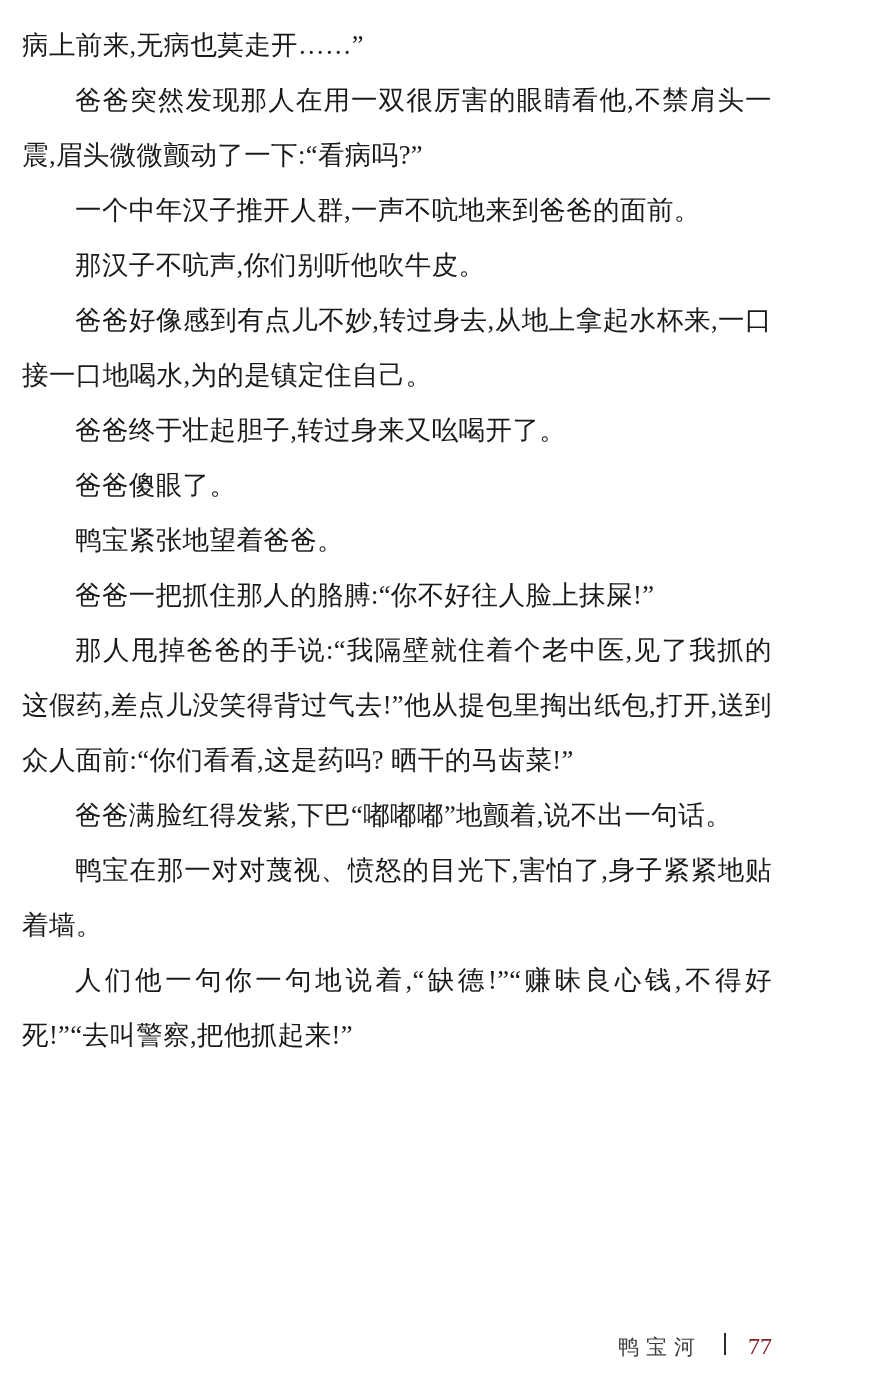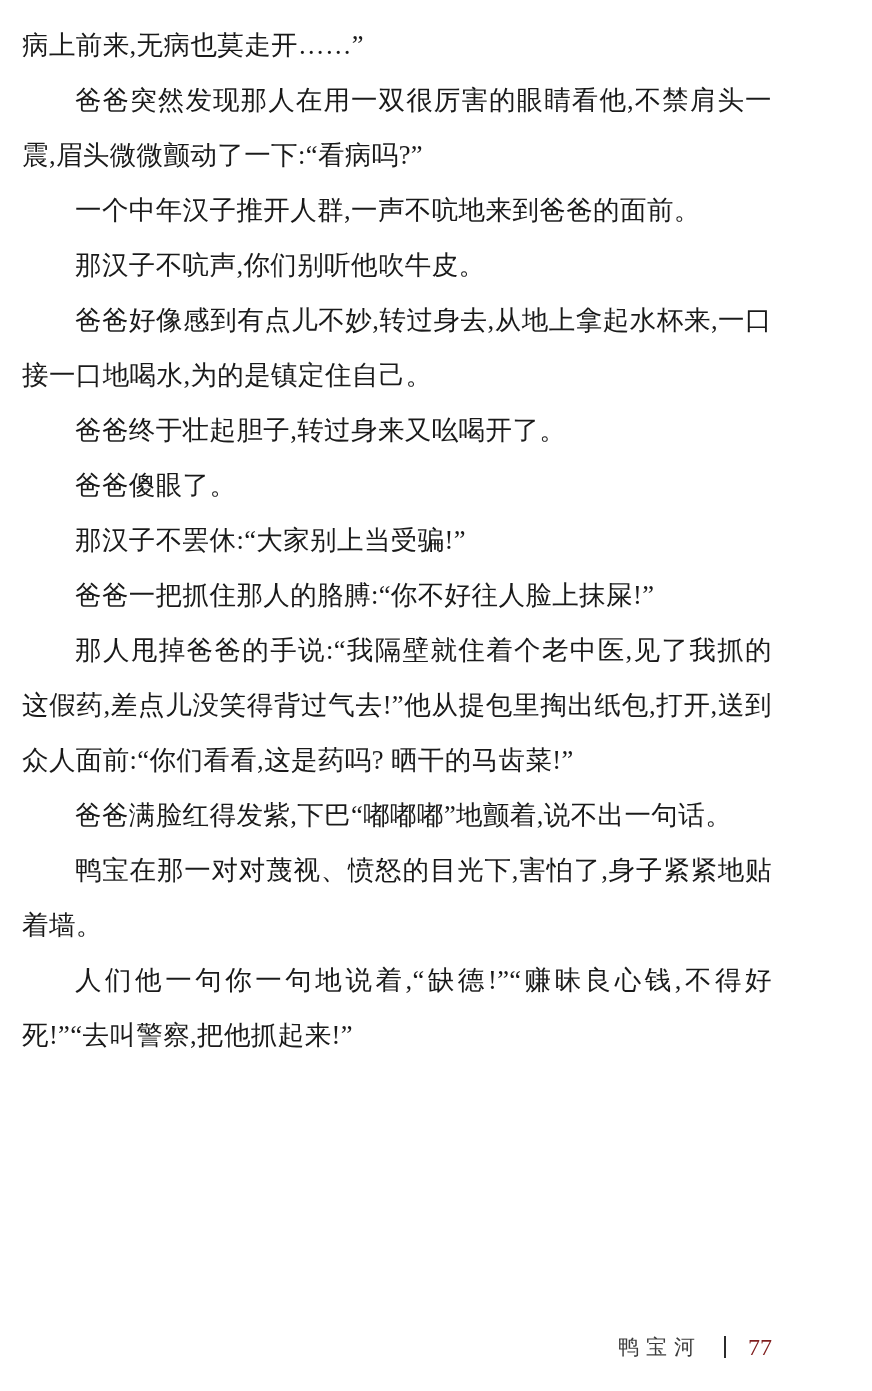--- a/index.html
+++ b/index.html
@@ -36,21 +36,21 @@
     text-indent: 0;
   }
   .body-text p.indent {
     text-indent: 2em;
   }
   .footer {
     position: absolute;
     right: 36px;
     bottom: 30px;
     display: flex;
-    align-items: center;
+    align-items: flex-start;
     gap: 22px;
     font-size: 21px;
     color: #3c3c3c;
   }
   .footer .chapter {
     letter-spacing: 7px;
     font-family: "Liberation Serif", "DejaVu Serif", serif;
   }
   .footer .bar {
     display: inline-block;
@@ -70,21 +70,21 @@
 <div class="page">
 
   <div class="body-text">
     <p>病上前来,无病也莫走开……”</p>
     <p class="indent">爸爸突然发现那人在用一双很厉害的眼睛看他,不禁肩头一震,眉头微微颤动了一下:“看病吗?”</p>
     <p class="indent">一个中年汉子推开人群,一声不吭地来到爸爸的面前。</p>
     <p class="indent">那汉子不吭声,你们别听他吹牛皮。</p>
     <p class="indent">爸爸好像感到有点儿不妙,转过身去,从地上拿起水杯来,一口接一口地喝水,为的是镇定住自己。</p>
     <p class="indent">爸爸终于壮起胆子,转过身来又吆喝开了。</p>
     <p class="indent">爸爸傻眼了。</p>
-    <p class="indent">那汉子不罢休:“大家别上当受骗!”</p>
+    <p class="indent">鸭宝紧张地望着爸爸。</p>
     <p class="indent">爸爸一把抓住那人的胳膊:“你不好往人脸上抹屎!”</p>
     <p class="indent">那人甩掉爸爸的手说:“我隔壁就住着个老中医,见了我抓的这假药,差点儿没笑得背过气去!”他从提包里掏出纸包,打开,送到众人面前:“你们看看,这是药吗? 晒干的马齿菜!”</p>
     <p class="indent">爸爸满脸红得发紫,下巴“嘟嘟嘟”地颤着,说不出一句话。</p>
     <p class="indent">鸭宝在那一对对蔑视、愤怒的目光下,害怕了,身子紧紧地贴着墙。</p>
     <p class="indent">人们他一句你一句地说着,“缺德!”“赚昧良心钱,不得好死!”“去叫警察,把他抓起来!”</p>
   </div>
 
   <div class="footer">
     <span class="chapter">鸭宝河</span>
     <span class="bar"></span>

